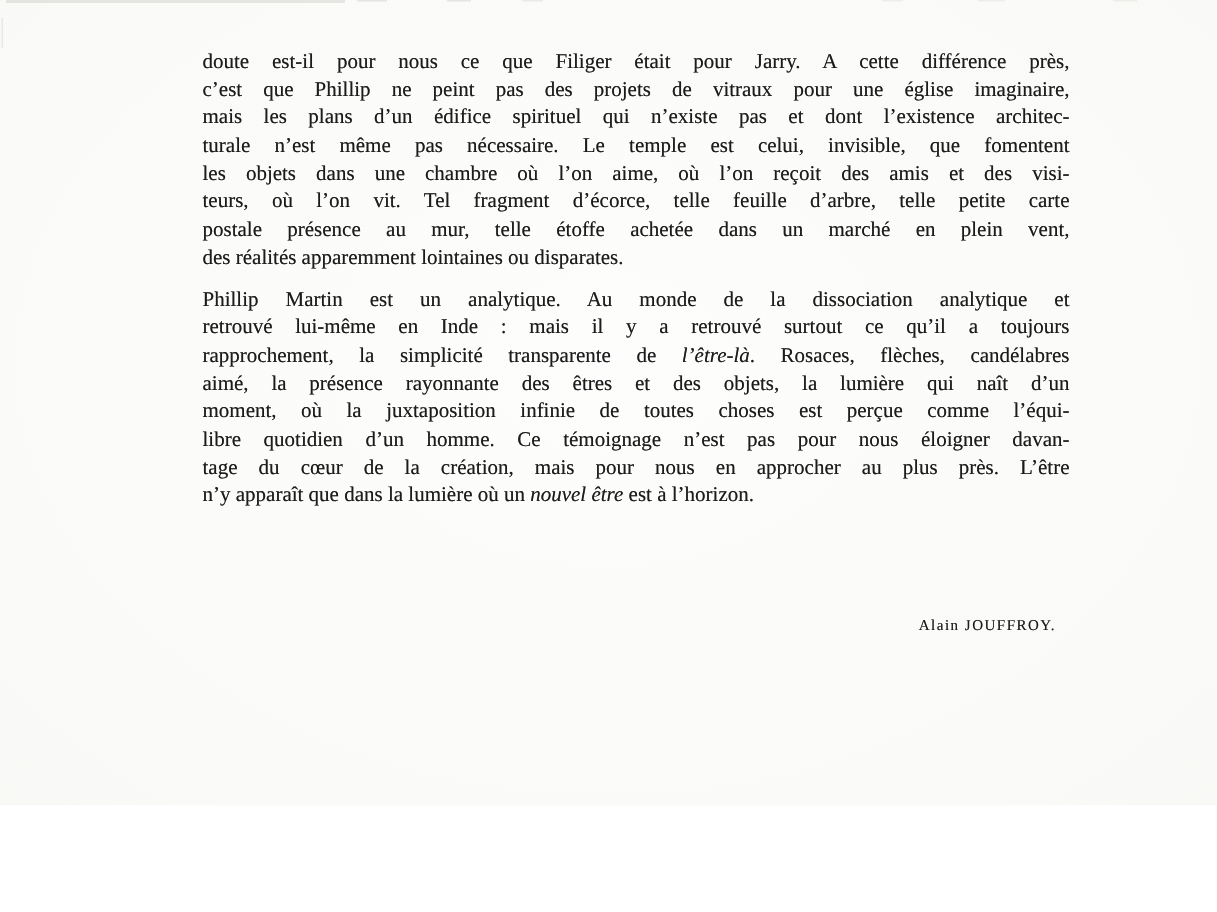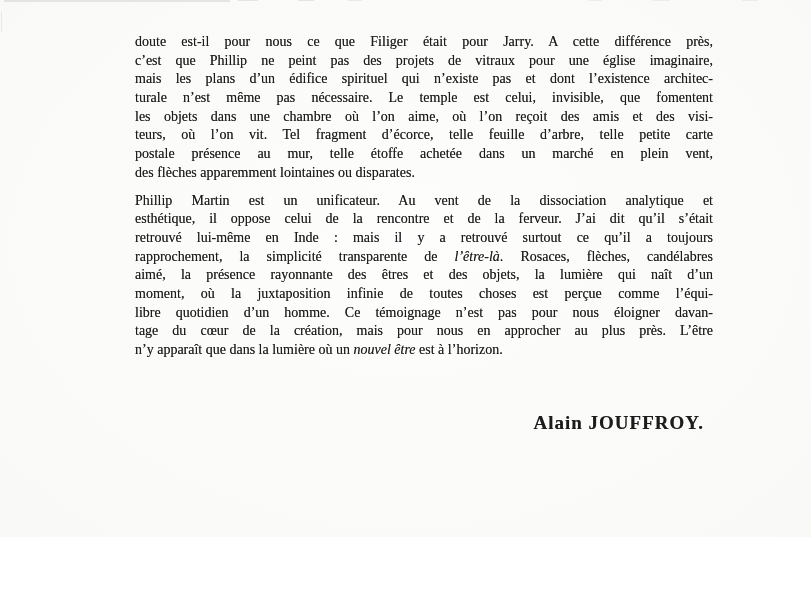--- a/index.html
+++ b/index.html
@@ -35,22 +35,22 @@
     height: 18.7px;
     overflow: visible;
     white-space: nowrap;
   }
   .line.last { text-align-last: left; }
   .line .it { font-style: italic; }
   .signature {
     position: absolute;
     top: 412px;
     right: 107px;
-    font-size: 19px;
-    font-weight: bold;
+    font-size: 10px;
+    font-weight: normal;
     letter-spacing: 1px;
     text-shadow: 0 0 0.3px rgba(20,20,20,0.55);
   }
   .caption {
     position: absolute;
     top: 549px;
     right: 11px;
     font-size: 11.5px;
     letter-spacing: 0.45px;
     color: #2e2e2e;
@@ -105,25 +105,24 @@
 
   <div class="body-text">
       <div class="para">
         <div class="line"><span>doute est-il pour nous ce que Filiger était pour Jarry. A cette différence près,</span></div>
         <div class="line"><span>c’est que Phillip ne peint pas des projets de vitraux pour une église imaginaire,</span></div>
         <div class="line"><span>mais les plans d’un édifice spirituel qui n’existe pas et dont l’existence architec-</span></div>
         <div class="line"><span>turale n’est même pas nécessaire. Le temple est celui, invisible, que fomentent</span></div>
         <div class="line"><span>les objets dans une chambre où l’on aime, où l’on reçoit des amis et des visi-</span></div>
         <div class="line"><span>teurs, où l’on vit. Tel fragment d’écorce, telle feuille d’arbre, telle petite carte</span></div>
         <div class="line"><span>postale présence au mur, telle étoffe achetée dans un marché en plein vent,</span></div>
-        <div class="line last"><span>des flèches apparemment lointaines ou disparates.</span></div>
+        <div class="line last"><span>des réalités apparemment lointaines ou disparates.</span></div>
       </div>
       <div class="para">
-        <div class="line"><span>Phillip Martin est un unificateur. Au vent de la dissociation analytique et</span></div>
-        <div class="line"><span>esthétique, il oppose celui de la rencontre et de la ferveur. J’ai dit qu’il s’était</span></div>
+        <div class="line"><span>Phillip Martin est un analytique. Au monde de la dissociation analytique et</span></div>
         <div class="line"><span>retrouvé lui-même en Inde : mais il y a retrouvé surtout ce qu’il a toujours</span></div>
         <div class="line"><span>rapprochement, la simplicité transparente de </span><span class="it">l’être-là</span><span>. Rosaces, flèches, candélabres</span></div>
         <div class="line"><span>aimé, la présence rayonnante des êtres et des objets, la lumière qui naît d’un</span></div>
         <div class="line"><span>moment, où la juxtaposition infinie de toutes choses est perçue comme l’équi-</span></div>
         <div class="line"><span>libre quotidien d’un homme. Ce témoignage n’est pas pour nous éloigner davan-</span></div>
         <div class="line"><span>tage du cœur de la création, mais pour nous en approcher au plus près. L’être</span></div>
         <div class="line last"><span>n’y apparaît que dans la lumière où un </span><span class="it">nouvel être</span><span> est à l’horizon.</span></div>
       </div>
     </div>
 

